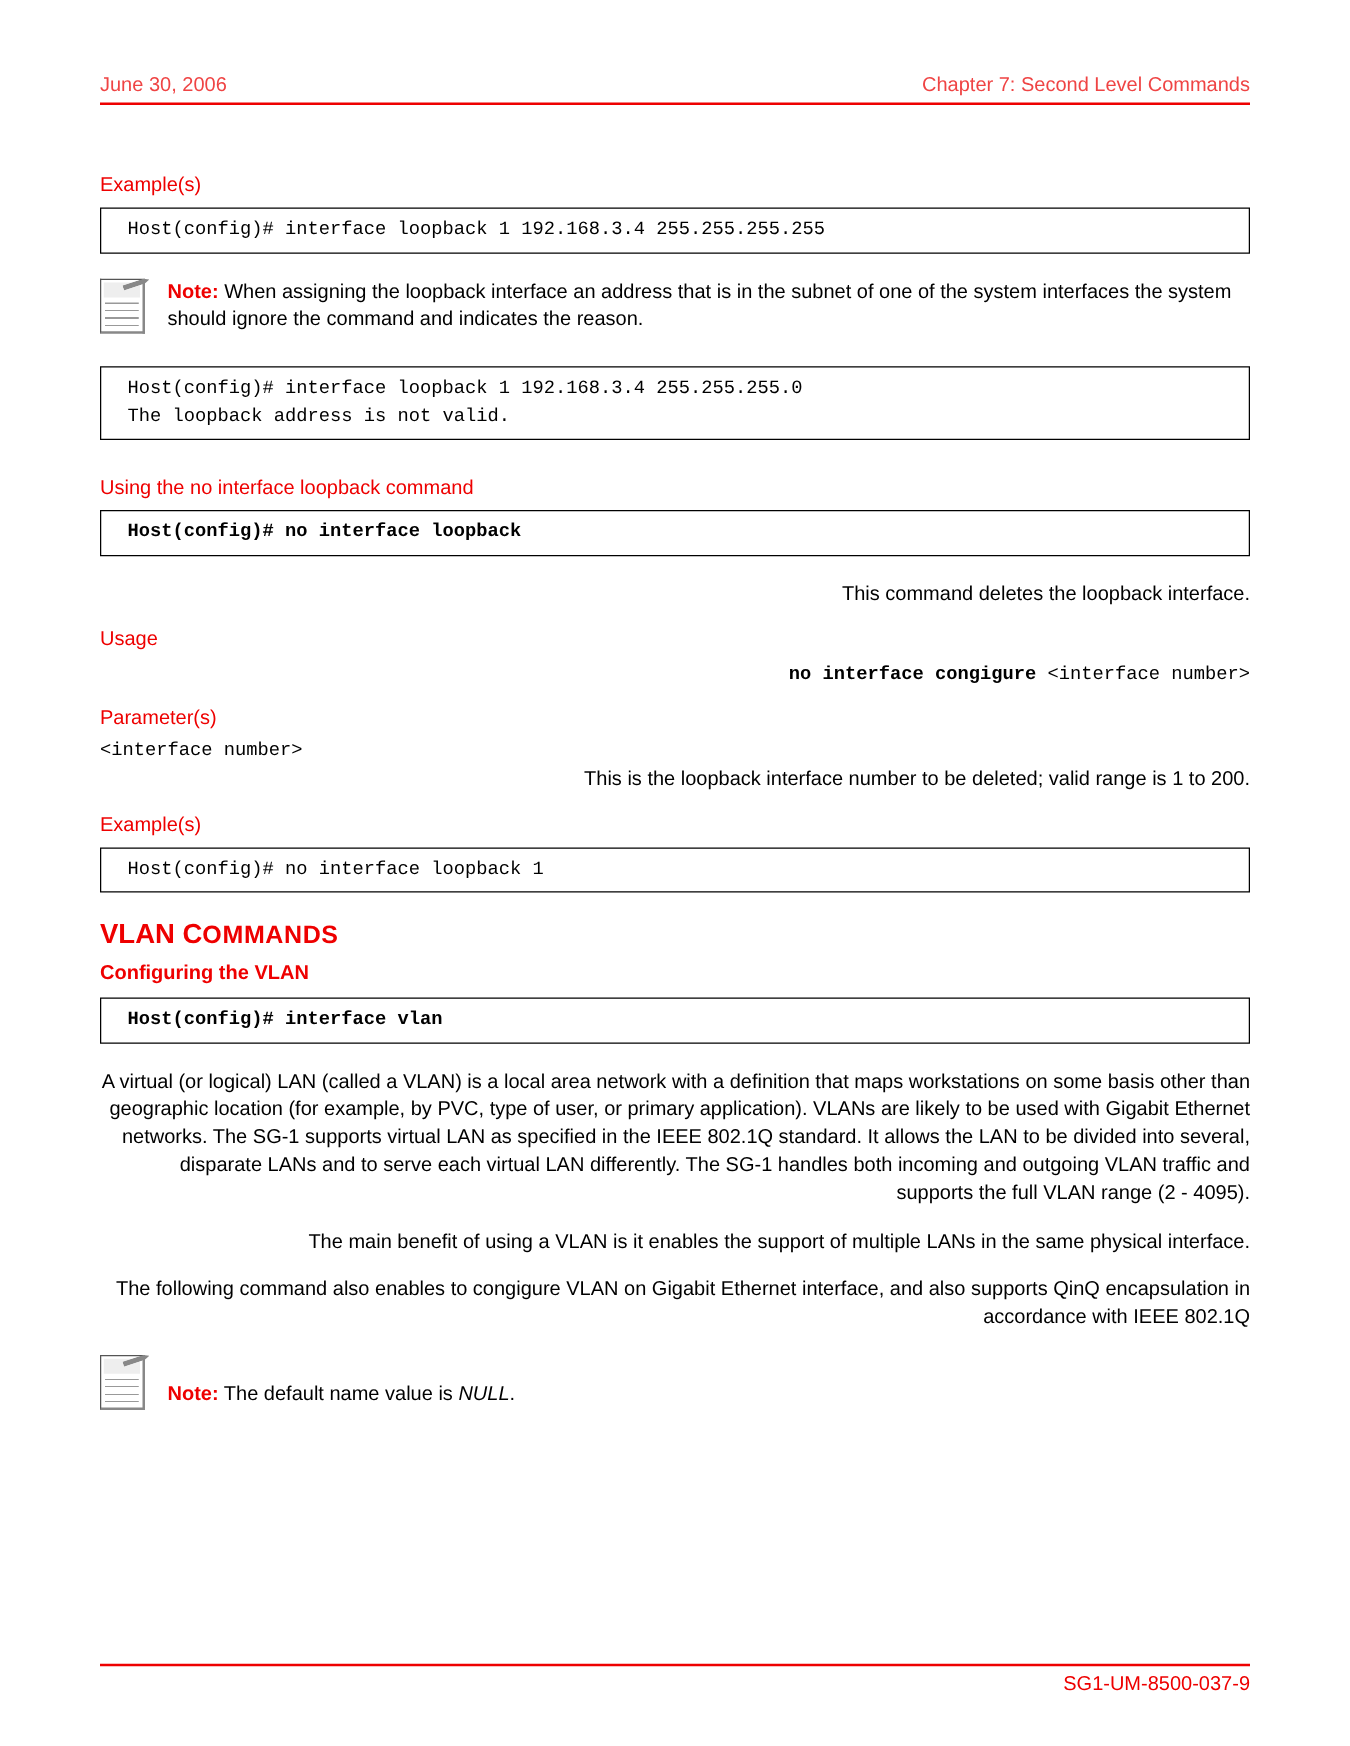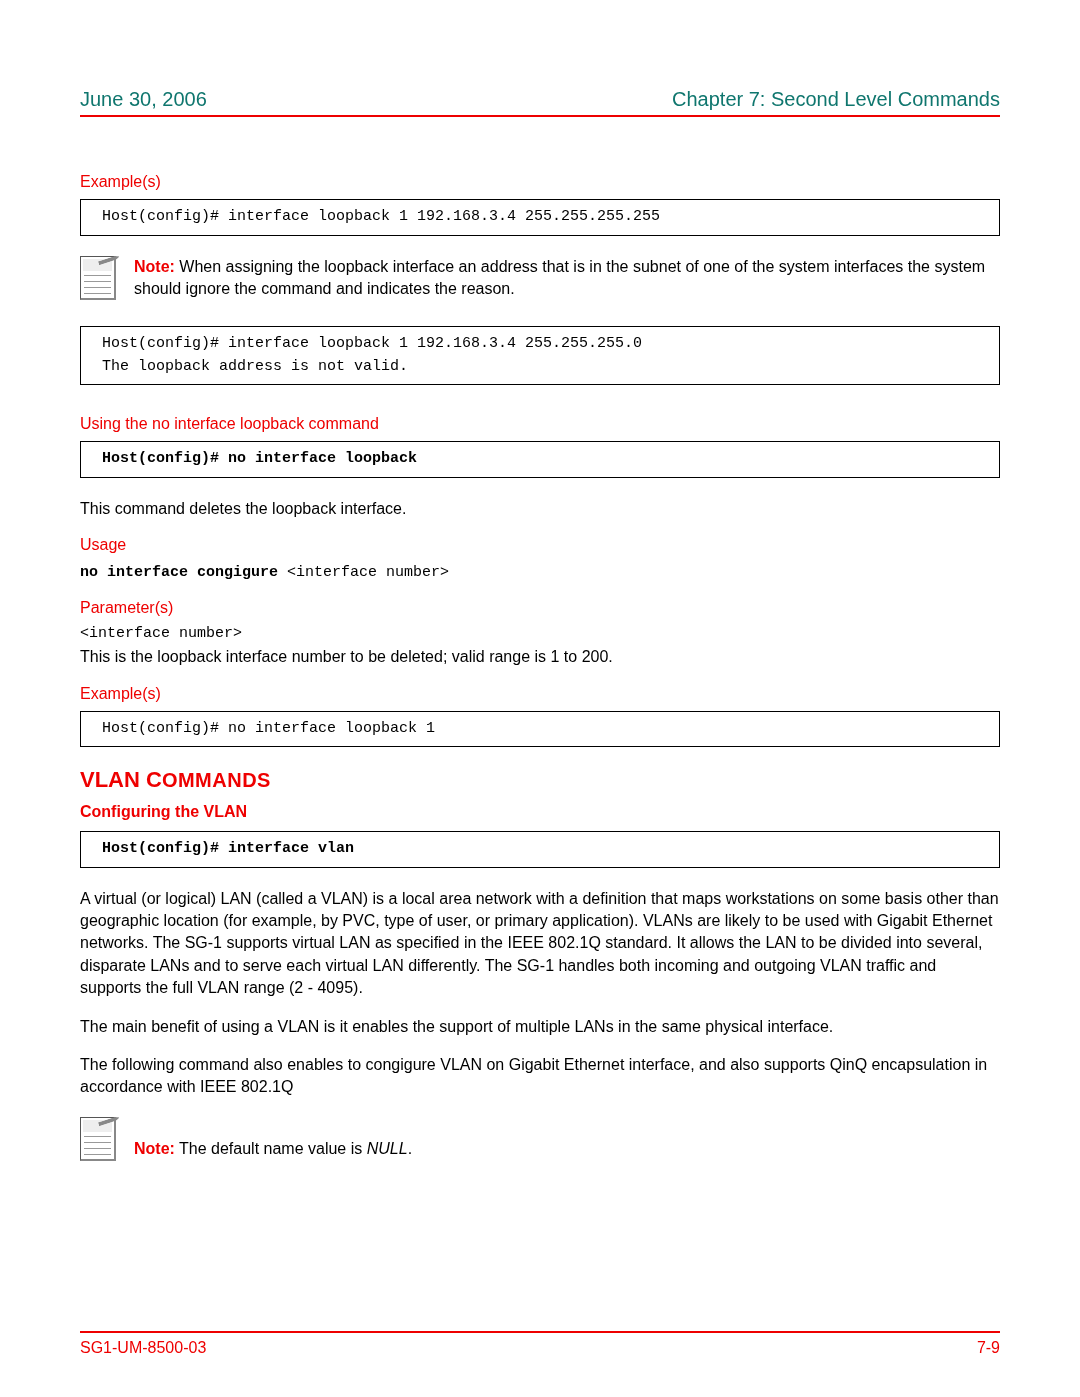--- a/index.html
+++ b/index.html
@@ -1,38 +1,38 @@
 <!DOCTYPE html>
 <html><head>
 <meta charset="utf-8">
 <style>
   * { box-sizing: border-box; margin: 0; padding: 0; }
   html, body { width: 1080px; height: 1397px; background: #fff; font-family: Arial, Helvetica, sans-serif; color: #000; }
   .page { padding: 60px 80px 40px 80px; position: relative; height: 100%; }
-  .header-row { display: flex; justify-content: space-between; font-size: 20px; color: #0f766e; padding-bottom: 4px; border-bottom: 2px solid #e00; margin-bottom: 56px; margin-top: 28px; }
+  .header-row { display: flex; justify-content: space-between; font-size: 16px; color: #ef4444; padding-bottom: 4px; border-bottom: 2px solid #e00; margin-bottom: 56px; }
   .sec-label { color: #e00; font-size: 16px; margin-bottom: 8px; }
   .code-box { border: 1px solid #000; padding: 6px 21px; font-family: "Courier New", monospace; font-size: 15px; white-space: pre; margin-bottom: 20px; line-height: 1.5; }
   .code-box.bold { font-weight: bold; }
   .note-block { display: flex; align-items: flex-end; gap: 18px; margin: 18px 0 26px 0; }
   .note-icon { width: 36px; height: 44px; border: 1px solid #555; border-right: 2px solid #888; border-bottom: 2px solid #888; background: linear-gradient(#fff 0 28%, #fff 28%); position: relative; flex-shrink: 0; }
   .note-icon::before { content:""; position:absolute; top:2px; left:2px; right:2px; height:12px; background:#eee; }
   .note-icon::after { content:""; position:absolute; left:3px; right:3px; top:18px; height:22px;
     background: repeating-linear-gradient(#999 0 1px, transparent 1px 6px); }
   .note-pencil { position:absolute; top:-2px; right:-6px; width:22px; height:10px; transform: rotate(-18deg); }
   .note-pencil::before{content:"";position:absolute;inset:0;background:#888;clip-path:polygon(0 30%,80% 30%,100% 50%,80% 70%,0 70%);}
   .note-text { font-size: 16px; line-height: 1.4; }
   .note-text b { color:#e00; font-weight:bold; }
-  .body-text { font-size: 16px; line-height: 1.4; margin-bottom: 16px; }
+  .body-text { font-size: 16px; line-height: 1.4; margin-bottom: 16px; text-align: right; }
   .mono { font-family: "Courier New", monospace; font-size: 15px; }
   .mono b { font-weight: bold; }
   .h-section { color:#e00; font-size:22px; font-weight:bold; margin: 20px 0 10px 0; }
   .h-section .caps { font-variant: small-caps; font-size: 20px; letter-spacing: 0.5px; text-align: right; }
   .h-sub { color:#e00; font-size:16px; font-weight:bold; margin-bottom:10px; }
   .italic { font-style: italic; }
-  .footer-row { position:absolute; left:80px; right:80px; bottom:40px; border-top:2px solid #e00; padding-top:6px; display:flex; justify-content:space-between; font-size:16px; color:#e00; }
+  .footer-row { position:absolute; left:80px; right:80px; bottom:40px; border-top:2px solid #e00; padding-top:6px; display:flex; justify-content:flex-end; font-size:16px; color:#e00; }
 </style>
 </head>
 <body>
 
 <div class="page">
 
   <div class="header-row">
     <span>June 30, 2006</span>
     <span>Chapter 7: Second Level Commands</span>
   </div>

